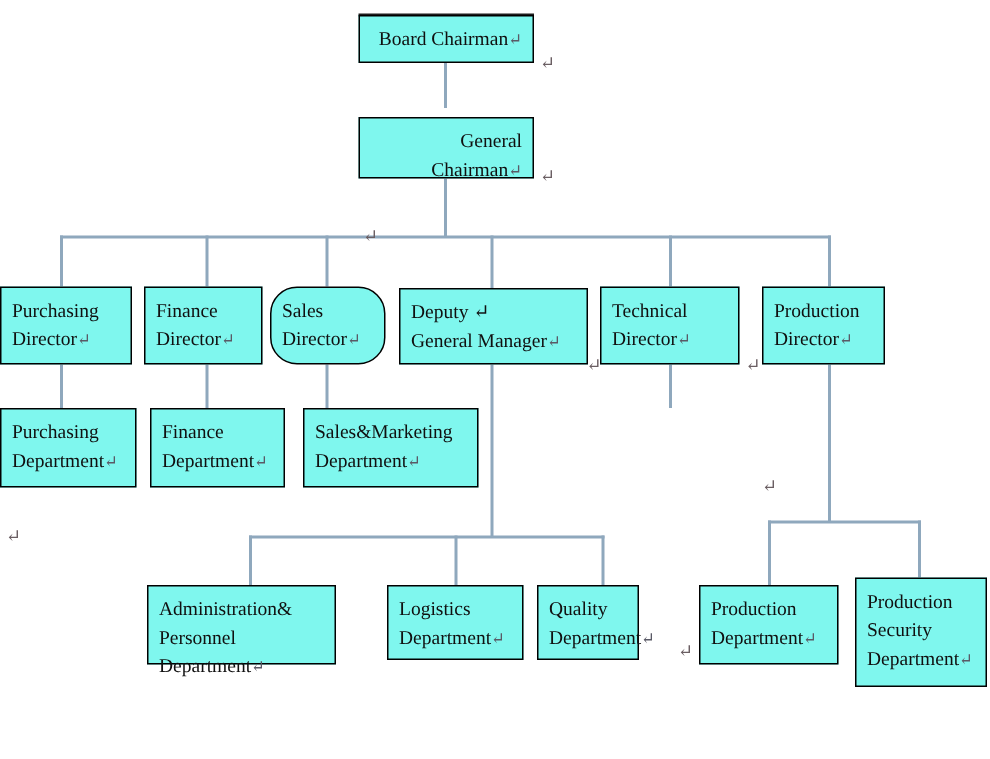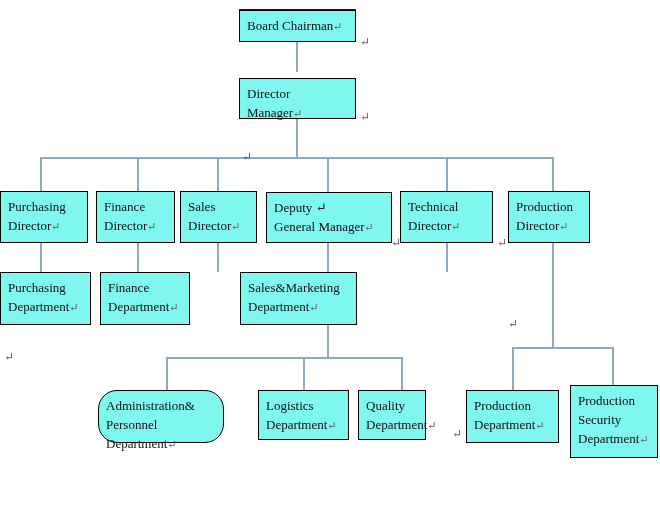--- a/index.html
+++ b/index.html
@@ -22,21 +22,21 @@
     box-sizing: border-box;
     background: #7ff7ee;
     border: 1px solid #000000;
     color: #101010;
     font-size: 13px;
     line-height: 19px;
     padding: 5px 7px 4px 7px;
     z-index: 3;
     white-space: pre-line;
   }
-  .node.center { text-align: left; }
+  .node.center { text-align: right; }
   .node .pil {
     color: #5a5a66;
     font-size: 11px;
   }
   
   .conn {
     position: absolute;
     background: #8fa8bd;
     z-index: 1;
   }
@@ -84,51 +84,51 @@
   <div class="conn v" style="left:303px; top:357px; height:33px;"></div>
   <div class="conn v" style="left:401px; top:357px; height:33px;"></div>
 
   <div class="conn v" style="left:552px; top:243px; height:105px;"></div>
   <div class="conn h" style="left:512px; top:347px; width:102px;"></div>
   <div class="conn v" style="left:512px; top:347px; height:43px;"></div>
   <div class="conn v" style="left:612px; top:347px; height:38px;"></div>
 
   <div class="node center" style="left:239px; top:10px; width:117px; height:32px;"><span>Board Chairman</span><span class="pil">↵</span></div>
 
-  <div class="node center" style="left:239px; top:78px; width:117px; height:41px;"><span>Director Manager</span><span class="pil">↵</span></div>
+  <div class="node center" style="left:239px; top:78px; width:117px; height:41px;"><span>General Chairman</span><span class="pil">↵</span></div>
 
   <div class="node" style="left:0px; top:191px; width:88px; height:52px;"><span>Purchasing
 Director</span><span class="pil">↵</span></div>
 
   <div class="node" style="left:96px; top:191px; width:79px; height:52px;"><span>Finance
 Director</span><span class="pil">↵</span></div>
 
-  <div class="node" style="left:180px; top:191px; width:77px; height:52px;"><span>Sales
+  <div class="node" style="left:180px; top:191px; width:77px; height:52px;border-radius:18px;"><span>Sales
 Director</span><span class="pil">↵</span></div>
 
   <div class="node" style="left:266px; top:192px; width:126px; height:51px;"><span>Deputy ↵
 General Manager</span><span class="pil">↵</span></div>
 
   <div class="node" style="left:400px; top:191px; width:93px; height:52px;"><span>Technical
 Director</span><span class="pil">↵</span></div>
 
   <div class="node" style="left:508px; top:191px; width:82px; height:52px;"><span>Production
 Director</span><span class="pil">↵</span></div>
 
   <div class="node" style="left:0px; top:272px; width:91px; height:53px;"><span>Purchasing
 Department</span><span class="pil">↵</span></div>
 
   <div class="node" style="left:100px; top:272px; width:90px; height:53px;"><span>Finance
 Department</span><span class="pil">↵</span></div>
 
-  <div class="node" style="left:202px; top:272px; width:117px; height:53px;margin-left:38px;"><span>Sales&amp;Marketing
+  <div class="node" style="left:202px; top:272px; width:117px; height:53px;"><span>Sales&amp;Marketing
 Department</span><span class="pil">↵</span></div>
 
 
-  <div class="node" style="left:98px; top:390px; width:126px; height:53px;border-radius:19px;"><span>Administration&amp;
+  <div class="node" style="left:98px; top:390px; width:126px; height:53px;"><span>Administration&amp;
 Personnel Department</span><span class="pil">↵</span></div>
 
   <div class="node" style="left:258px; top:390px; width:91px; height:50px;"><span>Logistics
 Department</span><span class="pil">↵</span></div>
 
   <div class="node" style="left:358px; top:390px; width:68px; height:50px;"><span>Quality
 Department</span><span class="pil">↵</span></div>
 
   <div class="node" style="left:466px; top:390px; width:93px; height:53px;"><span>Production
 Department</span><span class="pil">↵</span></div>

